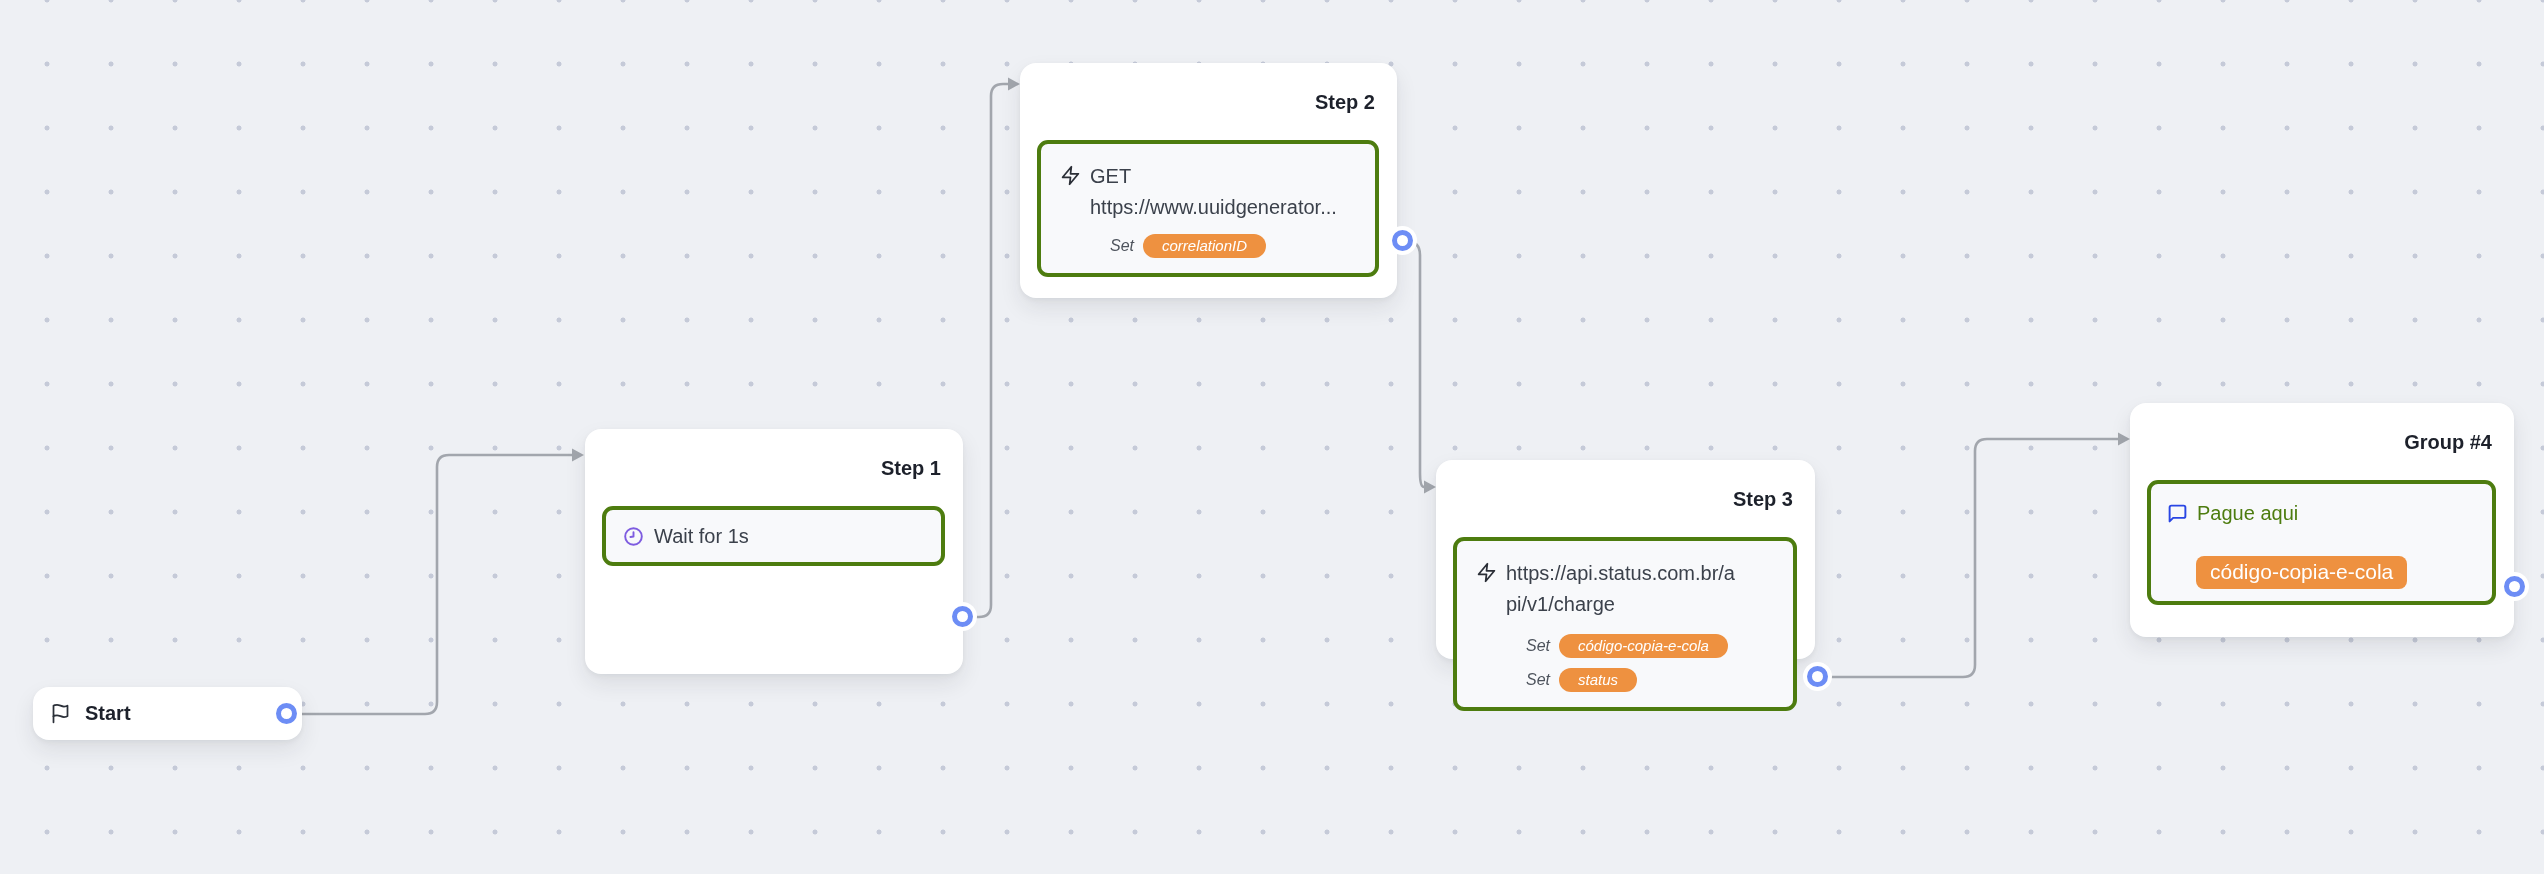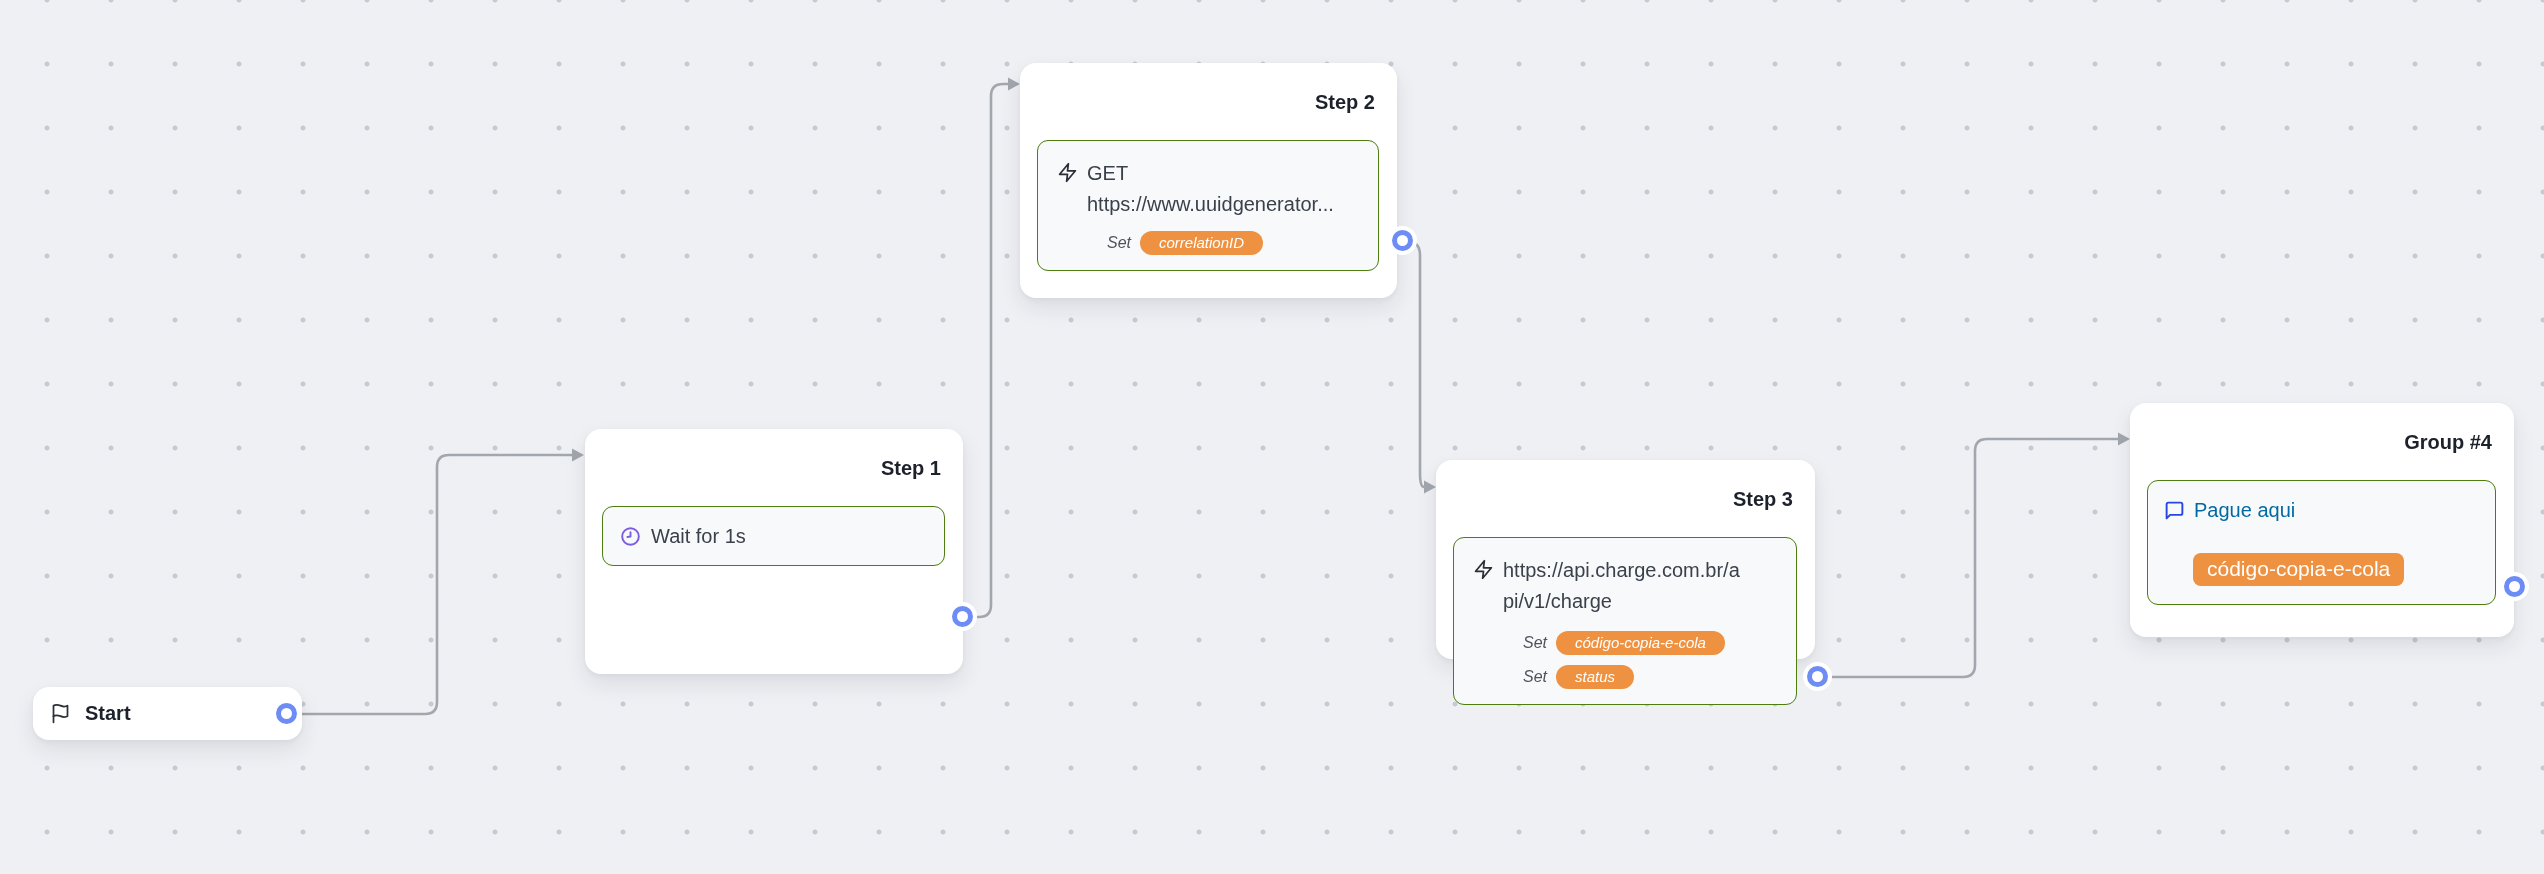--- a/index.html
+++ b/index.html
@@ -17,21 +17,21 @@
   .node{
     position:absolute;background:#ffffff;border-radius:16px;z-index:10;
     box-shadow:0 10px 22px rgba(28,34,48,.09),0 2px 5px rgba(28,34,48,.05);
   }
   .node-title{
     margin:26px 22px 25px 22px;font-size:20px;font-weight:700;color:#1d212b;line-height:26px;text-align:right;
   }
   .start-node{display:flex;align-items:center;padding-left:17px;gap:14px;}
   .start-label{font-size:20px;font-weight:700;color:#1d212b;}
   .item{
-    background:#f8f9fb;border:1px solid #4d7c0f;border-radius:11px;
+    background:#f8f9fb;border:4px solid #4d7c0f;border-radius:11px;
     margin:0 18px 14px 17px;box-sizing:border-box;
   }
   .simple-item{display:flex;align-items:center;gap:10px;padding:0 16px 0 17px;}
   .simple-item .txt{font-size:20px;color:#3b414b;}
   .hitem{display:flex;gap:9px;padding:17px 14px 15px 19px;}
   .hitem .zap-col{flex:0 0 20px;margin-top:4px;}
   .hbody{display:flex;flex-direction:column;min-width:0;}
   .hline{font-size:20px;line-height:31px;color:#3b414b;white-space:nowrap;}
   .set-row{display:flex;align-items:center;gap:9px;margin-top:11px;margin-left:20px;}
   .set-lbl{font-style:italic;font-size:16px;color:#4d535c;}
@@ -114,42 +114,42 @@
 
   <div class="node" style="left:1436px;top:460px;width:379px;height:199px;">
     <div class="node-title">Step 3</div>
     <div class="item hitem">
       <span class="zap-col">
         <svg class="icn" width="21" height="21" viewBox="0 0 24 24" stroke="#2b2f37" stroke-width="2" fill="none" stroke-linecap="round" stroke-linejoin="round">
           <polygon points="13 2 3 14 12 14 11 22 21 10 12 10 13 2"></polygon>
         </svg>
       </span>
       <div class="hbody">
-        <div class="hline">https://api.charge.com.br/a</div>
+        <div class="hline">https://api.status.com.br/a</div>
         <div class="hline">pi/v1/charge</div>
         <div class="set-row" style="margin-top:14px;">
           <span class="set-lbl">Set</span>
           <span class="badge">código-copia-e-cola</span>
         </div>
         <div class="set-row" style="margin-top:10px;">
           <span class="set-lbl">Set</span>
           <span class="badge">status</span>
         </div>
       </div>
     </div>
   </div>
 
   <div class="node" style="left:2130px;top:391px;width:384px;height:234px;margin-top:12px;">
     <div class="node-title">Group #4</div>
     <div class="item" style="height:125px;padding:14px 14px 0 16px;box-sizing:border-box;">
       <div style="display:flex;align-items:center;gap:9px;height:30px;">
         <svg class="icn" width="21" height="21" viewBox="0 0 24 24" stroke="#2946e4" stroke-width="2.2" fill="none" stroke-linecap="round" stroke-linejoin="round">
           <path d="M21 15a2 2 0 0 1-2 2H7l-4 4V5a2 2 0 0 1 2-2h14a2 2 0 0 1 2 2z"></path>
         </svg>
-        <span style="font-size:20px;color:#0369a1;">Pague aqui</span>
+        <span style="font-size:20px;color:#4d7c0f;">Pague aqui</span>
       </div>
       <button class="pay-btn">código-copia-e-cola</button>
     </div>
   </div>
 
   <div class="port" style="left:276px;top:703px;"></div>
   <div class="port" style="left:952px;top:606px;"></div>
   <div class="port" style="left:1392px;top:230px;"></div>
   <div class="port" style="left:1807px;top:666px;"></div>
   <div class="port" style="left:2504px;top:576px;"></div>

